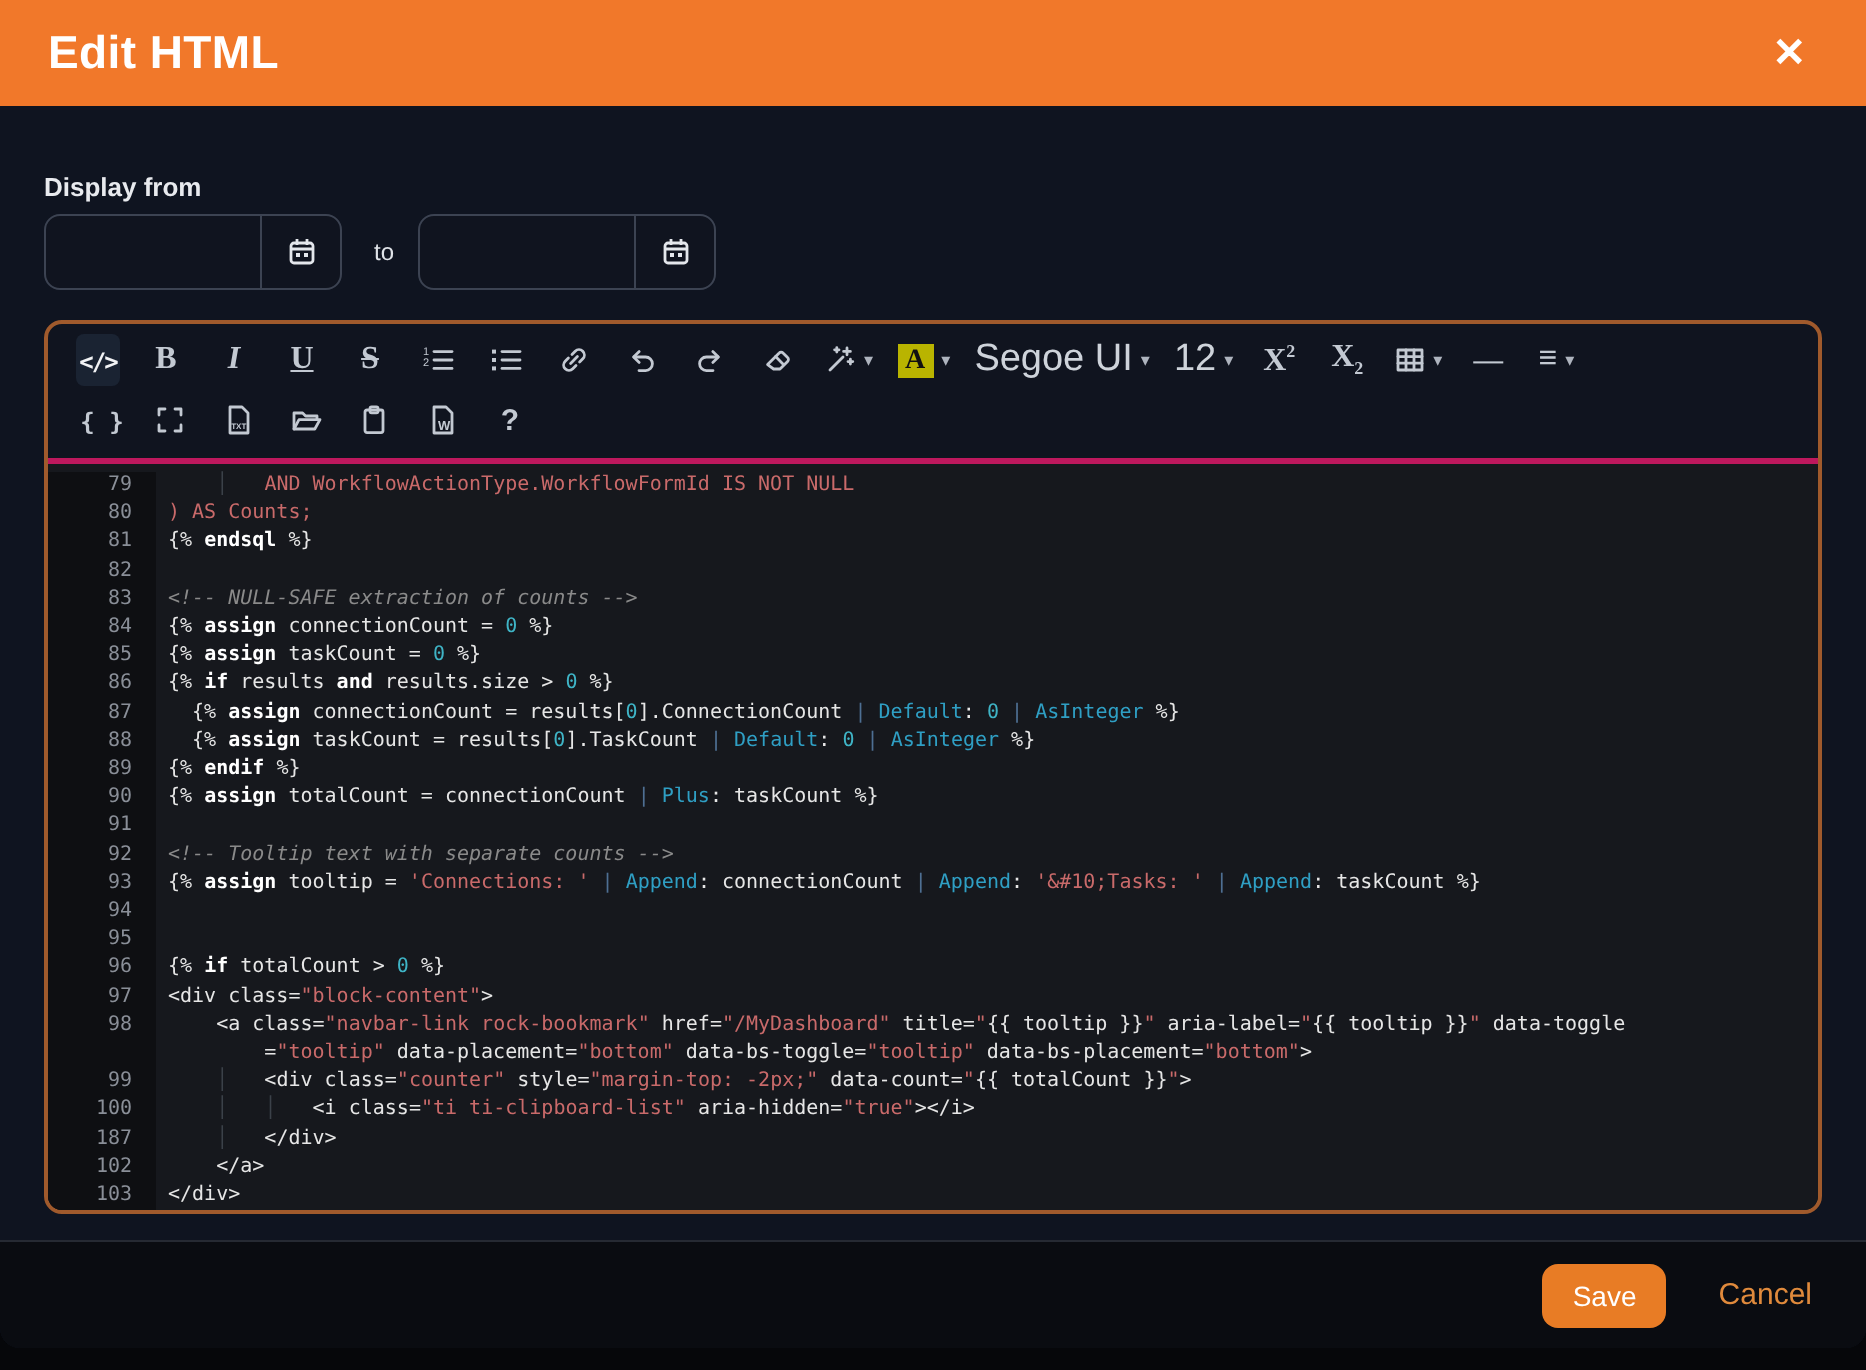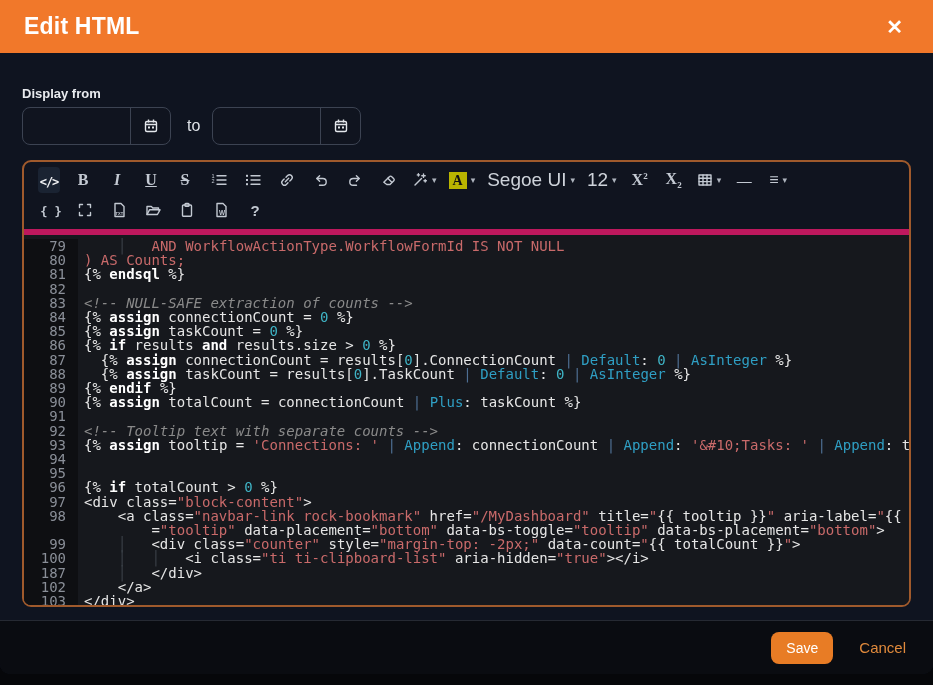--- a/index.html
+++ b/index.html
@@ -17,21 +17,21 @@
                line-height:1; padding:4px 6px; }
 
   
   .modal-body { flex:1 1 auto; padding:0 22px; position:relative; }
   .field-label { color:#e8eaee; font-size:13px; font-weight:bold; margin-top:33px; margin-bottom:6px; }
   .date-row { display:flex; align-items:center; }
   .input-group { display:flex; height:38px; border:1px solid #3c4352; border-radius:8px; overflow:hidden; background:#10141f; }
   .date-input { width:107px; background:transparent; border:none; outline:none; color:#e8eaee; padding:0 10px; font-size:13px; }
   .cal-btn { width:40px; border:none; border-left:1px solid #3c4352; background:transparent; color:#e4e7ec;
              display:flex; align-items:center; justify-content:center; cursor:pointer; }
-  .to-label { color:#dfe3e8; font-size:16px; margin:0 12px 0 16px;text-align:right; }
+  .to-label { color:#dfe3e8; font-size:12px; margin:0 12px 0 16px;text-align:right; }
 
   
   .editor { margin-top:15px; border:2px solid var(--editor-border,#a05a2c); border-radius:9px; overflow:hidden;
             height:447px; display:flex; flex-direction:column; background:#10141f; }
   .toolbar { display:flex; align-items:center; padding:5px 8px 2px 8px; flex-wrap:nowrap; }
   .toolbar.row2 { padding:2px 8px 6px 10px; }
   .tool { background:none; border:none; color:#c3c9d2; min-width:22px; height:26px; display:inline-flex;
           align-items:center; justify-content:center; margin:0 6px; cursor:pointer; font-size:15px; border-radius:4px; }
   .tool.active { background:#1a2332; color:#f2f3f5; }
   .tool svg { display:block; }
@@ -40,22 +40,22 @@
   .glyph-italic { font-family:"Liberation Serif", serif; font-style:italic; font-weight:bold; font-size:16px; }
   .glyph-underline { text-decoration:underline; }
   .glyph-strike { text-decoration:line-through; }
   .glyph-code { font-family:"DejaVu Sans Mono", monospace; font-size:12px; font-weight:bold; letter-spacing:-1px; }
   .glyph-sup sup, .glyph-sub sub { font-size:9px; }
   .hl-A { background:var(--hl-swatch,#b9b400); color:#111; font-family:"Liberation Serif", serif; font-weight:bold;
           font-size:14px; padding:0 4px; line-height:17px; display:inline-block; }
   .select-label { font-size:19px; color:#ced3da; }
 
   
-  .code-area { flex:1 1 auto; background:#16181d; border-top:6px solid #be185d; padding-top:4px; overflow:hidden;
-               font-family:"DejaVu Sans Mono", monospace; font-size:14px; line-height:14.2px; cursor:text; }
+  .code-area { flex:1 1 auto; background:#16181d; border-top:3px solid #be185d; padding-top:4px; overflow:hidden;
+               font-family:"DejaVu Sans Mono", monospace; font-size:10px; line-height:14.2px; cursor:text; }
   .code-row { display:flex; }
   .gutter-cell { flex:0 0 54px; background:#0e0f12; color:#8a8f98; text-align:right; padding-right:12px;
                  user-select:none; }
   .code-row.active .gutter-cell { background:var(--active-line-bg,#2e5e9f); color:#fff; }
   .code-cell { white-space:pre; padding-left:6px; color:var(--syn-text,#e6e6e6); }
   .tok-k { color:#ffffff; font-weight:bold; }
   .tok-s { color:var(--syn-string,#c96a6a);margin-top:19px; }
   .tok-c { color:var(--syn-comment,#8a8a8a); font-style:italic; }
   .tok-f { color:var(--syn-filter,#2f9fc4); }
   .tok-num { color:var(--syn-number,#3fb4c6); }

